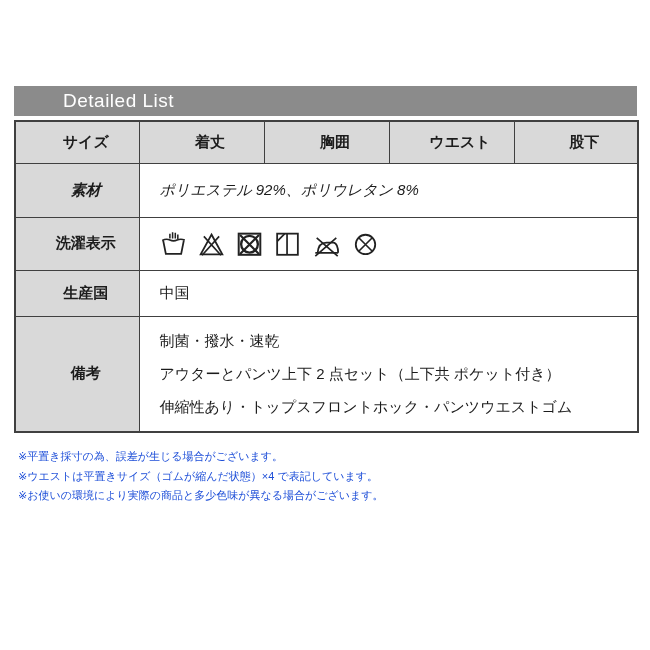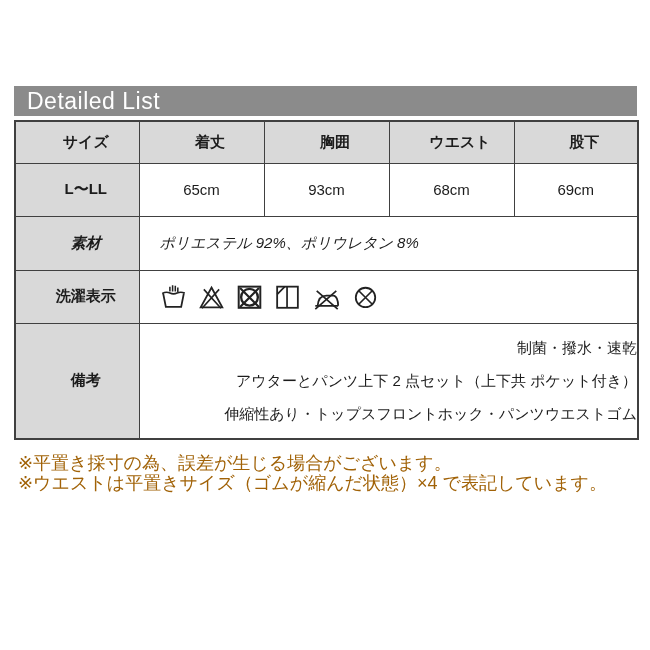--- a/index.html
+++ b/index.html
@@ -5,21 +5,21 @@
   * { margin: 0; padding: 0; box-sizing: border-box; }
   html, body { background: #ffffff; width: 650px; height: 650px; overflow: hidden; }
   body { font-family: "Liberation Sans", "DejaVu Sans", sans-serif; color: #1c1c1c; }
   .page { width: 650px; height: 650px; padding: 86px 13px 0 14px; }
 
   .title-bar {
     width: 623px; height: 30px; background: #8b8b8b;
     display: flex; align-items: center; padding-left: 13px;
     margin-bottom: 4px;
   }
-  .title-bar span { color: #ffffff; font-size: 23px; letter-spacing: 0.5px; }
+  .title-bar span { color: #ffffff; font-size: 19px; letter-spacing: 0.5px; margin-left: 36px; }
 
   table.detail-table {
     border-collapse: collapse; table-layout: fixed;
     width: 623px; border: 2px solid #404040;
   }
   .detail-table th, .detail-table td {
     border: 1px solid #404040; font-size: 15px; vertical-align: middle;
   }
   .detail-table th {
     background: #d9d9d9; font-weight: bold; text-align: center; padding-left: 17px;
@@ -31,24 +31,24 @@
   tr.r-size  { height: 53px; }
   tr.r-mat   { height: 54px; font-style: italic; }
   tr.r-care  { height: 53px; }
   tr.r-cntry { height: 46px; }
   tr.r-notes { height: 116px; }
 
   .care-cell { line-height: 0; }
   .care-icon { display: inline-block; margin-right: 7px; vertical-align: middle; }
   .care-icon svg { display: block; }
 
-  .notes-cell div { line-height: 33px; text-align: right; }
+  .notes-cell div { line-height: 33px; }
 
   .footnotes { margin: 14px 0 0 4px; }
-  .footnotes div { font-size: 18px; line-height: 19.5px; color: #a16207; }
+  .footnotes div { font-size: 11px; line-height: 19.5px; color: #1d4ed8; }
 </style>
 </head>
 <body>
 
 <div class="page">
 
   <div class="title-bar">
     <span>Detailed List</span>
   </div>
 
@@ -64,27 +64,20 @@
     <tbody>
         <tr class="r-head">
       <th>サイズ</th>
       <th>着丈</th>
       <th>胸囲</th>
       <th>ウエスト</th>
       <th>股下</th>
     </tr>
 
 
-    <tr class="r-size">
-      <th>L〜LL</th>
-      <td class="num">65cm</td>
-      <td class="num">93cm</td>
-      <td class="num">68cm</td>
-      <td class="num">69cm</td>
-    </tr>
 
     <tr class="r-mat">
       <th>素材</th>
       <td colspan="4" class="left-pad">ポリエステル 92%、ポリウレタン 8%</td>
     </tr>
 
     <tr class="r-care">
       <th>洗濯表示</th>
       <td colspan="4" class="left-pad care-cell">
         <span class="care-icon">
@@ -121,30 +114,35 @@
         </span>
         <span class="care-icon">
           <svg width="27" height="28" viewBox="0 0 30 30" fill="none" stroke="#222" stroke-width="2">
             <circle cx="15" cy="15.5" r="10.8"></circle>
             <path d="M7.5 8 L22.5 23 M22.5 8 L7.5 23" stroke-width="1.8"></path>
           </svg>
         </span>
       </td>
     </tr>
 
+    <tr class="r-cntry">
+      <th>生産国</th>
+      <td colspan="4" class="left-pad">中国</td>
+    </tr>
 
     <tr class="r-notes">
       <th>備考</th>
       <td colspan="4" class="left-pad notes-cell">
         <div>制菌・撥水・速乾</div>
         <div>アウターとパンツ上下 2 点セット（上下共 ポケット付き）</div>
         <div>伸縮性あり・トップスフロントホック・パンツウエストゴム</div>
       </td>
     </tr>
   </tbody>
     </table>
 
   <div class="footnotes">
     <div>※平置き採寸の為、誤差が生じる場合がございます。</div>
     <div>※ウエストは平置きサイズ（ゴムが縮んだ状態）×4 で表記しています。</div>
+    <div>※お使いの環境により実際の商品と多少色味が異なる場合がございます。</div>
   </div>
 
 </div>
 
 </body></html>

